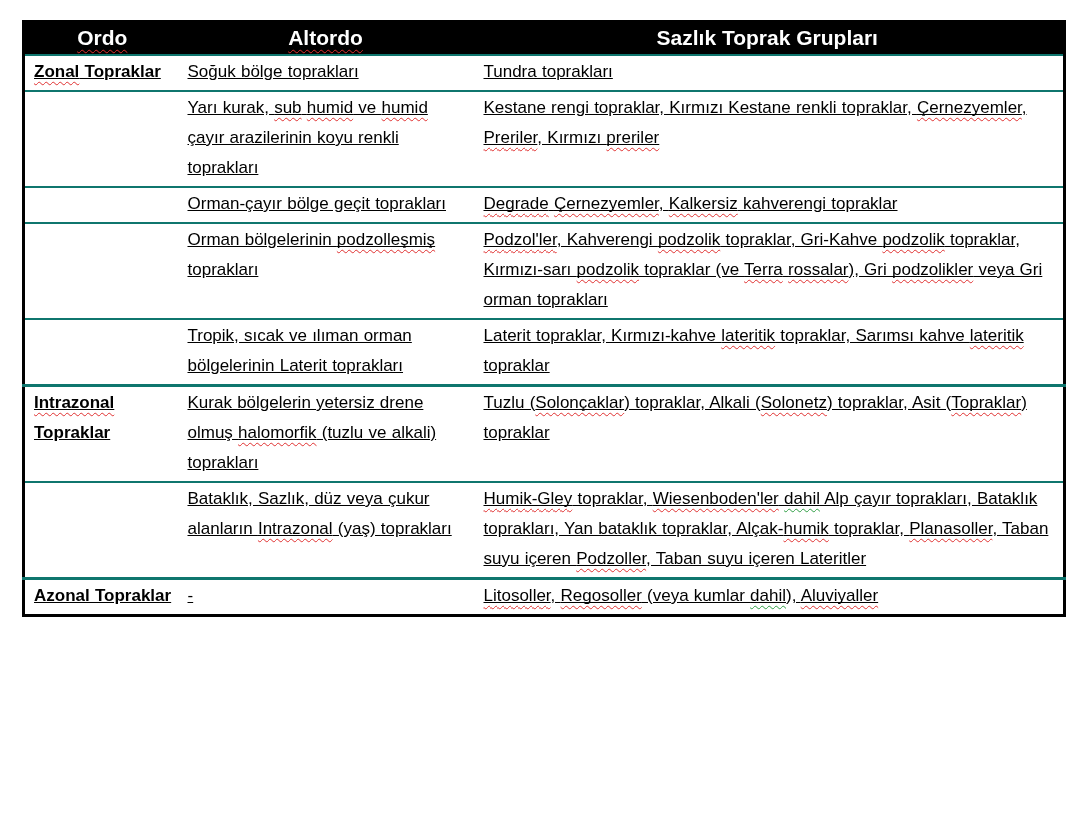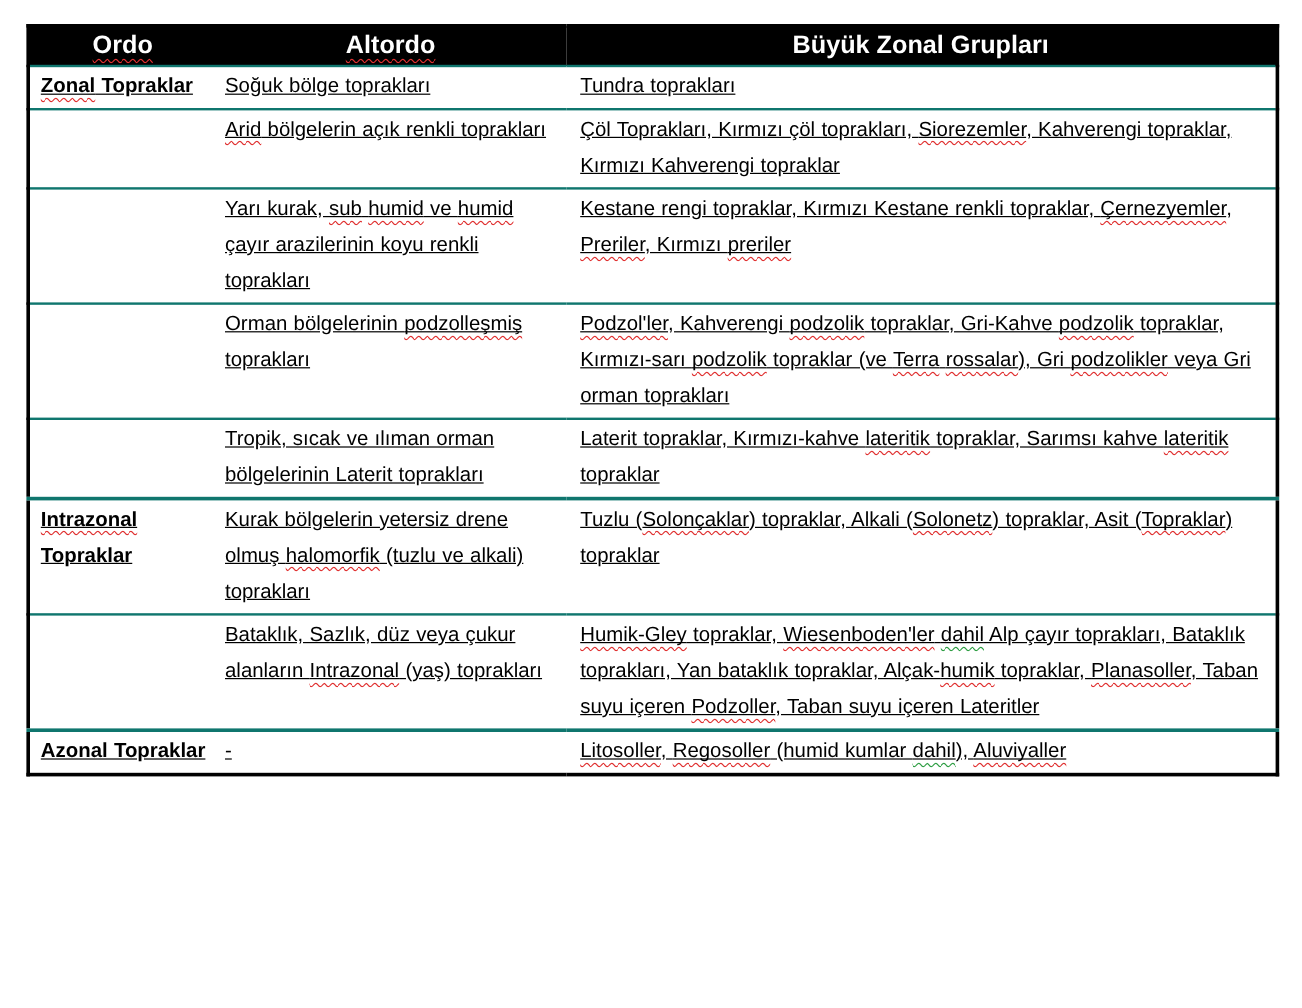--- a/index.html
+++ b/index.html
@@ -68,38 +68,38 @@
   <table class="soil">
     <colgroup>
       <col class="c1">
       <col class="c2">
       <col class="c3">
     </colgroup>
     <thead>
       <tr>
         <th><span class="sq-red">Ordo</span></th>
         <th><span class="sq-red">Altordo</span></th>
-        <th><span>Büyük Zonal Grupları</span></th>
+        <th><span>Sazlık Toprak Grupları</span></th>
       </tr>
     </thead>
     <tbody>
         <tr>
           <td class="ordo"><span class="sq-red">Zonal</span><span> Topraklar</span></td>
           <td class="altordo"><span>Soğuk bölge toprakları</span></td>
           <td class="groups"><span>Tundra toprakları</span></td>
         </tr>
         <tr>
           <td class="ordo"></td>
-          <td class="altordo"><span class="sq-red">Arid</span><span> bölgelerin açık renkli toprakları</span></td>
-          <td class="groups"><span>Çöl Toprakları, Kırmızı çöl toprakları, </span><span class="sq-red">Siorezemler</span><span>, Kahverengi topraklar, Kırmızı Kahverengi topraklar</span></td>
+          <td class="altordo"><span>Yarı kurak, </span><span class="sq-red">sub</span><span> </span><span class="sq-red">humid</span><span> ve </span><span class="sq-red">humid</span><span> çayır arazilerinin koyu renkli toprakları</span></td>
+          <td class="groups"><span>Kestane rengi topraklar, Kırmızı Kestane renkli topraklar, </span><span class="sq-red">Çernezyemler</span><span>, </span><span class="sq-red">Preriler</span><span>, Kırmızı </span><span class="sq-red">preriler</span></td>
         </tr>
         <tr>
           <td class="ordo"></td>
-          <td class="altordo"><span>Yarı kurak, </span><span class="sq-red">sub</span><span> </span><span class="sq-red">humid</span><span> ve </span><span class="sq-red">humid</span><span> çayır arazilerinin koyu renkli toprakları</span></td>
-          <td class="groups"><span>Kestane rengi topraklar, Kırmızı Kestane renkli topraklar, </span><span class="sq-red">Çernezyemler</span><span>, </span><span class="sq-red">Preriler</span><span>, Kırmızı </span><span class="sq-red">preriler</span></td>
+          <td class="altordo"><span>Orman-çayır bölge geçit toprakları</span></td>
+          <td class="groups"><span class="sq-red">Degrade</span><span> </span><span class="sq-red">Çernezyemler</span><span>, </span><span class="sq-red">Kalkersiz</span><span> kahverengi topraklar</span></td>
         </tr>
         <tr>
           <td class="ordo"></td>
           <td class="altordo"><span>Orman bölgelerinin </span><span class="sq-red">podzolleşmiş</span><span> toprakları</span></td>
           <td class="groups"><span class="sq-red">Podzol'ler</span><span>, Kahverengi </span><span class="sq-red">podzolik</span><span> topraklar, Gri-Kahve </span><span class="sq-red">podzolik</span><span> topraklar, Kırmızı-sarı </span><span class="sq-red">podzolik</span><span> topraklar (ve </span><span class="sq-red">Terra</span><span> </span><span class="sq-red">rossalar</span><span>), Gri </span><span class="sq-red">podzolikler</span><span> veya Gri orman toprakları</span></td>
         </tr>
         <tr>
           <td class="ordo"></td>
           <td class="altordo"><span>Tropik, sıcak ve ılıman orman bölgelerinin Laterit toprakları</span></td>
           <td class="groups"><span>Laterit topraklar, Kırmızı-kahve </span><span class="sq-red">lateritik</span><span> topraklar, Sarımsı kahve </span><span class="sq-red">lateritik</span><span> topraklar</span></td>
@@ -110,17 +110,17 @@
           <td class="groups"><span>Tuzlu (</span><span class="sq-red">Solonçaklar</span><span>) topraklar, Alkali (</span><span class="sq-red">Solonetz</span><span>) topraklar, Asit (</span><span class="sq-red">Topraklar</span><span>) topraklar</span></td>
         </tr>
         <tr>
           <td class="ordo"></td>
           <td class="altordo"><span>Bataklık, Sazlık, düz veya çukur alanların </span><span class="sq-red">Intrazonal</span><span> (yaş) toprakları</span></td>
           <td class="groups"><span class="sq-red">Humik-Gley</span><span> topraklar, </span><span class="sq-red">Wiesenboden'ler</span><span> </span><span class="sq-green">dahil</span><span> Alp çayır toprakları, Bataklık toprakları, Yan bataklık topraklar, Alçak-</span><span class="sq-red">humik</span><span> topraklar, </span><span class="sq-red">Planasoller</span><span>, Taban suyu içeren </span><span class="sq-red">Podzoller</span><span>, Taban suyu içeren Lateritler</span></td>
         </tr>
         <tr class="section">
           <td class="ordo"><span>Azonal Topraklar</span></td>
           <td class="altordo"><span>-</span></td>
-          <td class="groups"><span class="sq-red">Litosoller</span><span>, </span><span class="sq-red">Regosoller</span><span> (humid kumlar </span><span class="sq-green">dahil</span><span>), </span><span class="sq-red">Aluviyaller</span></td>
+          <td class="groups"><span class="sq-red">Litosoller</span><span>, </span><span class="sq-red">Regosoller</span><span> (veya kumlar </span><span class="sq-green">dahil</span><span>), </span><span class="sq-red">Aluviyaller</span></td>
         </tr>
       </tbody>
   </table>
 </div>
 
 </body></html>

